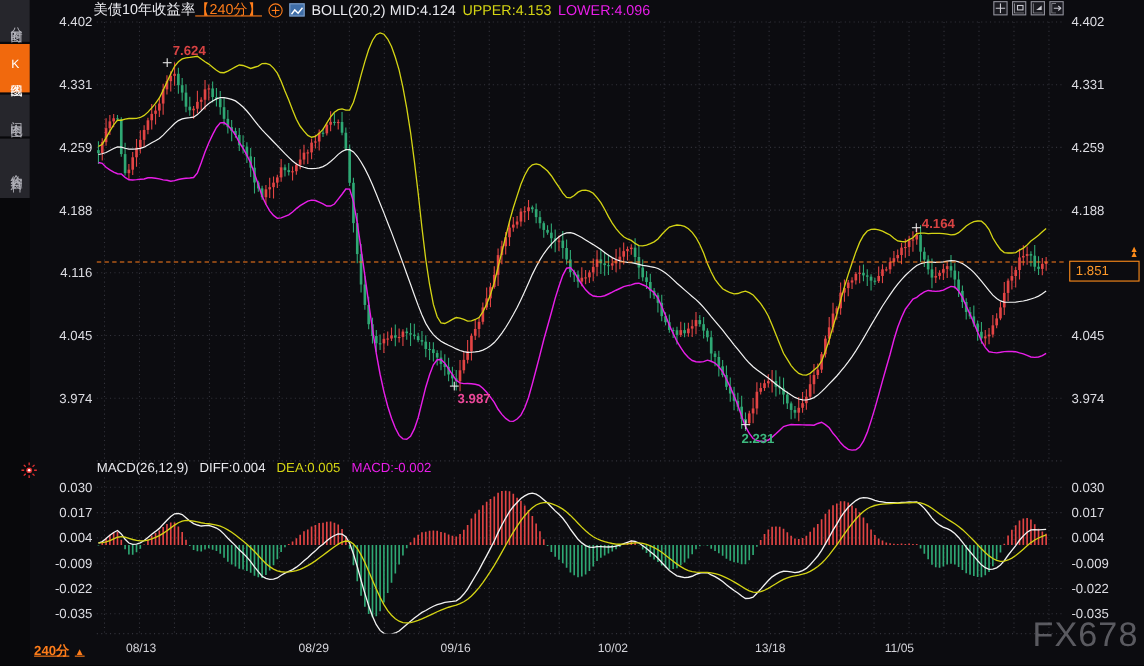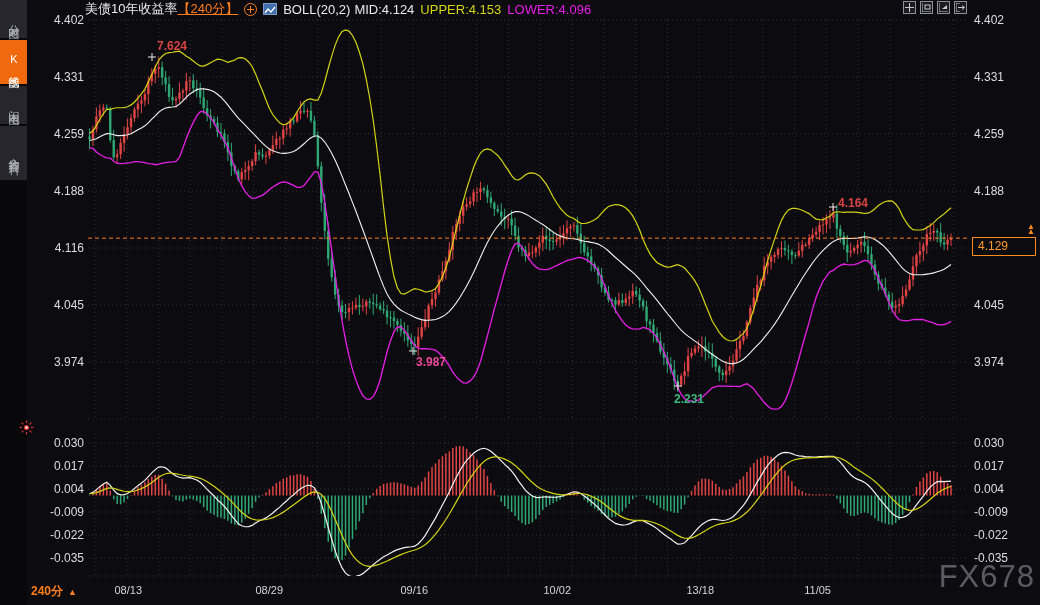--- a/index.html
+++ b/index.html
@@ -22,21 +22,21 @@
   .plus-circle:after{top:2px;bottom:2px;left:5px;width:1px;}
   .mini-chart{width:14px;height:12px;background:#3f6ea8;border:1px solid #7d9cc4;display:inline-block;}
   .toolbar{position:absolute;right:73px;top:1px;display:flex;gap:4px;z-index:20;}
   .tb-btn{width:13px;height:13px;border:1px solid #90909a;background:#1a1a20;display:flex;
           align-items:center;justify-content:center;cursor:pointer;}
   
   .macd-hdr{position:absolute;left:88px;top:418px;font-size:12px;color:#e9e9ee;display:flex;gap:10px;
             white-space:nowrap;z-index:20;}
   
   .bottom-bar{position:absolute;left:27px;right:0;top:579px;height:26px;z-index:20;}
-  .tf-sel{position:absolute;left:4px;top:4px;font-size:12px;font-weight:bold;color:#ff7d1a;cursor:pointer;}
+  .tf-sel{position:absolute;left:4px;top:4px;font-size:12px;font-weight:bold;color:#ff7d1a;cursor:pointer;text-decoration:underline;}
   .tf-sel .arr{font-size:9px;margin-left:5px;}
   .date-lbl{position:absolute;top:5px;width:44px;text-align:right;font-size:11px;color:#d4d4da;}
   
   .axis-lbl{position:absolute;height:14px;line-height:14px;font-size:12px;color:#dcdce2;z-index:10;}
   .axis-left{width:54px;text-align:right;}
   .axis-right{text-align:left;}
   .key-lbl{position:absolute;font-size:12px;font-weight:bold;z-index:11;}
   .price-box{position:absolute;left:972px;width:64px;height:19px;border:1px solid #ff8c1a;
      background:#0c0c10;color:#ff9a2a;font-size:12px;line-height:17px;padding-left:5px;z-index:12;}
   .price-arrow{position:absolute;left:1024px;width:14px;height:12px;z-index:12;color:#ff8c1a;
@@ -946,20 +946,26 @@
       </span>
     <span class="tb-btn">
         <svg width="9" height="9" viewBox="0 0 9 9">
           <polyline points="4,0 0,0 0,9 4,9" fill="none" stroke="#c9c9d0"></polyline>
           <line x1="2" y1="4.5" x2="8" y2="4.5" stroke="#c9c9d0"></line>
           <polyline points="6,2.5 8.5,4.5 6,6.5" fill="none" stroke="#c9c9d0"></polyline>
         </svg>
       </span>
   </div>
 
+  <div class="macd-hdr">
+    <span>MACD(26,12,9)</span>
+    <span>DIFF:0.004</span>
+    <span class="c-yellow">DEA:0.005</span>
+    <span class="c-magenta">MACD:-0.002</span>
+  </div>
 
   <svg class="sun-icon" width="15" height="15" viewBox="0 0 15 15">
     <g stroke="#e03030" stroke-width="1.2">
       <line x1="7.5" y1="0.5" x2="7.5" y2="3"></line>
         <line x1="7.5" y1="12" x2="7.5" y2="14.5"></line>
       <line x1="0.5" y1="7.5" x2="3" y2="7.5"></line>
         <line x1="12" y1="7.5" x2="14.5" y2="7.5"></line>
       <line x1="2.6" y1="2.6" x2="4.4" y2="4.4"></line>
         <line x1="10.6" y1="10.6" x2="12.4" y2="12.4"></line>
       <line x1="2.6" y1="12.4" x2="4.4" y2="10.6"></line>
@@ -995,27 +1001,27 @@
       <div class="axis-lbl axis-left" style="left: 30px; top: 528px;">-0.022</div>
       <div class="axis-lbl axis-right" style="left: 974px; top: 528px;">-0.022</div>
       <div class="axis-lbl axis-left" style="left: 30px; top: 551px;">-0.035</div>
       <div class="axis-lbl axis-right" style="left: 974px; top: 551px;">-0.035</div>
       <div class="key-lbl" style="left: 157px; top: 39px; color: rgb(217, 67, 67);">7.624</div>
       <div class="key-lbl" style="left: 416px; top: 355px; color: #ec4899;">3.987</div>
       <div class="key-lbl" style="left: 674px; top: 392px; color: rgb(61, 184, 126);">2.231</div>
       <div class="key-lbl" style="left: 838px; top: 196px; color: rgb(217, 67, 67);">4.164</div>
     </div>
 
-  <div class="price-box" style="top:237px">4.129</div>
+  <div class="price-box" style="top:237px">1.851</div>
   <div class="price-arrow" style="top:224px">▲<br>▲</div>
 
   <div class="bottom-bar">
     <span class="tf-sel"><span>240分</span><span class="arr">▲</span></span>
   <div class="date-lbl" style="left: 71px;">08/13</div>
-      <div class="date-lbl" style="left: 212px;">08/29</div>
+      <div class="date-lbl" style="left: 228px;">08/29</div>
       <div class="date-lbl" style="left: 357px;">09/16</div>
       <div class="date-lbl" style="left: 500px;">10/02</div>
       <div class="date-lbl" style="left: 643px;">13/18</div>
       <div class="date-lbl" style="left: 760px;">11/05</div>
     </div>
 
   <div class="watermark">FX678</div>
 </div>
 
 </body></html>

